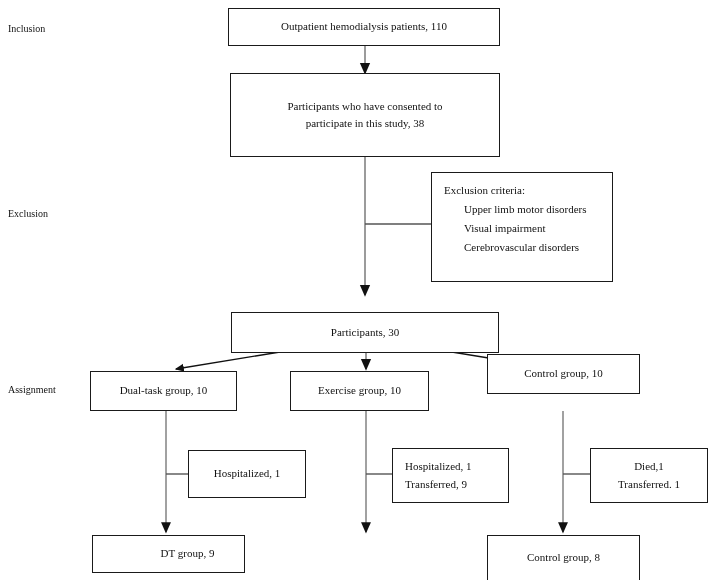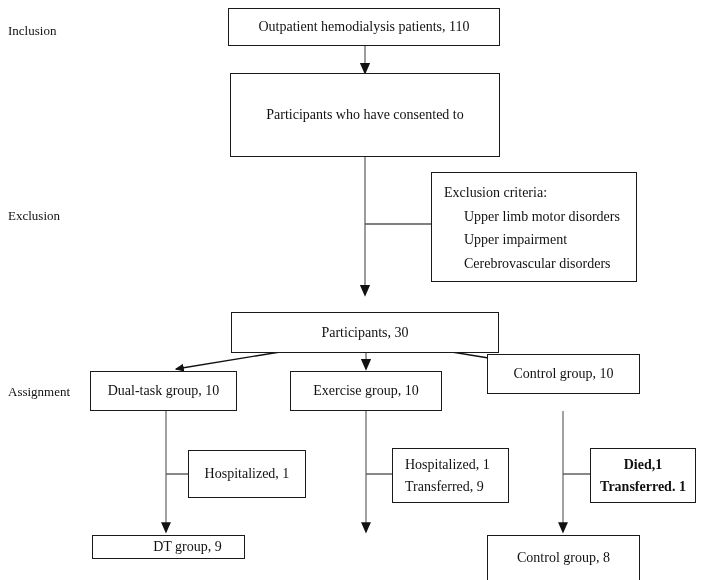--- a/index.html
+++ b/index.html
@@ -20,35 +20,35 @@
   #connectors {
     position: absolute;
     left: 0;
     top: 0;
     width: 708px;
     height: 580px;
     pointer-events: none;
   }
   .stage-label {
     position: absolute;
-    font-size: 13px;
+    font-size: 10px;
     line-height: 1.2;
     color: #111111;
     white-space: nowrap;
   }
   .node {
     position: absolute;
     box-sizing: border-box;
     border: 1.6px solid #1a1a1a;
     background: #ffffff;
     display: flex;
     flex-direction: column;
     align-items: center;
     justify-content: center;
-    font-size: 14px;
+    font-size: 11px;
     line-height: 1.55;
     color: #111111;
     text-align: center;
     padding: 2px 6px;
   }
   .node .line {
     display: block;
     white-space: pre;
   }
   .node.align-left {
@@ -108,60 +108,61 @@
   <div class="stage-label" style="left:8px; top:23px;">Inclusion</div>
   <div class="stage-label" style="left:8px; top:208px;">Exclusion</div>
   <div class="stage-label" style="left:8px; top:384px;">Assignment</div>
 
   <div class="node" style="left:228px; top:8px; width:272px; height:38px;">
     <span class="line">Outpatient hemodialysis patients, 110</span>
   </div>
 
   <div class="node" style="left:230px; top:73px; width:270px; height:84px;text-align:center;">
     <span class="line">Participants who have consented to</span>
+    <span class="line">participate in this study, 38</span>
   </div>
 
-  <div class="node align-left criteria" style="left:431px; top:172px; width:206px; height:110px;">
+  <div class="node align-left criteria" style="left:431px; top:172px; width:182px; height:110px;">
     <span class="line">Exclusion criteria:</span>
     <span class="line indent">Upper limb motor disorders</span>
-    <span class="line indent">Upper impairment</span>
+    <span class="line indent">Visual impairment</span>
     <span class="line indent">Cerebrovascular disorders</span>
   </div>
 
   <div class="node" style="left:231px; top:312px; width:268px; height:41px;">
     <span class="line">Participants, 30</span>
   </div>
 
   <div class="node" style="left:90px; top:371px; width:147px; height:40px;">
     <span class="line">Dual-task group, 10</span>
   </div>
 
-  <div class="node" style="left:290px; top:371px; width:152px; height:40px;">
+  <div class="node" style="left:290px; top:371px; width:139px; height:40px;">
     <span class="line">Exercise group, 10</span>
   </div>
 
   <div class="node" style="left:487px; top:354px; width:153px; height:40px;">
     <span class="line">Control group, 10</span>
   </div>
 
   <div class="node" style="left:188px; top:450px; width:118px; height:48px;">
     <span class="line">Hospitalized, 1</span>
   </div>
 
   <div class="node stack align-left" style="left:392px; top:448px; width:117px; height:55px;">
     <span class="line">Hospitalized, 1</span>
     <span class="line">Transferred, 9</span>
   </div>
 
-  <div class="node stack" style="left:590px; top:448px; width:106px; height:55px;font-weight:bold;">
+  <div class="node stack" style="left:590px; top:448px; width:118px; height:55px;">
     <span class="line">Died,1</span>
     <span class="line">Transferred. 1</span>
   </div>
 
-  <div class="node" style="left:92px; top:535px; width:153px; height:24px;padding-left:44px;">
+  <div class="node" style="left:92px; top:535px; width:153px; height:38px;padding-left:44px;">
     <span class="line">DT group, 9</span>
   </div>
 
 
   <div class="node" style="left:487px; top:535px; width:153px; height:46px;">
     <span class="line">Control group, 8</span>
   </div>
 
 </div>
 

